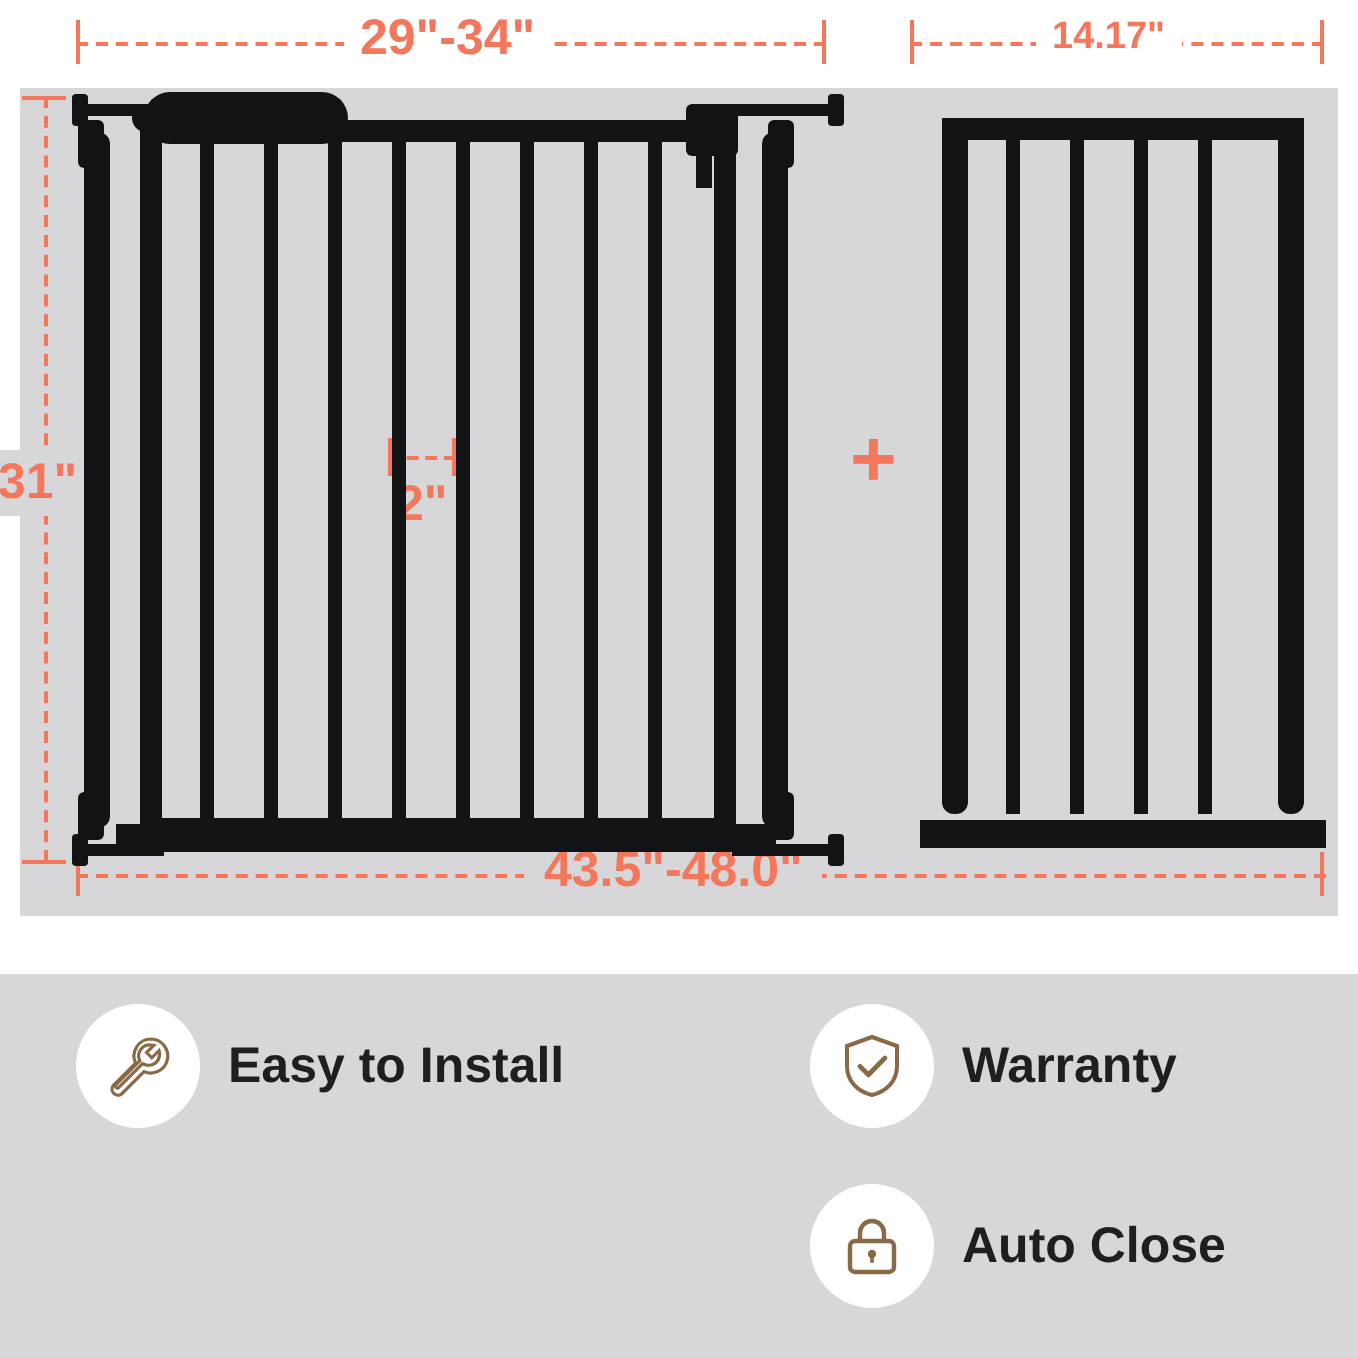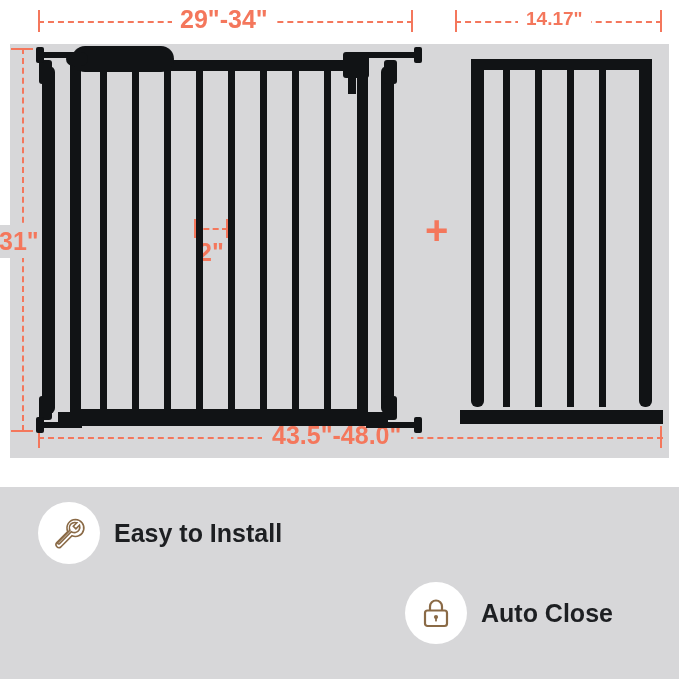--- a/index.html
+++ b/index.html
@@ -175,23 +175,32 @@
 
     <div class="feat" style="left:38px;top:15px;">
       <div class="circle">
         <svg width="36" height="36" viewBox="0 0 36 36">
           <path d="M24.5 4.5a8.5 8.5 0 0 0-7.7 12.1L5.6 27.8a3 3 0 0 0 4.2 4.2l11.2-11.2A8.5 8.5 0 1 0 24.5 4.5zm0 3a5.5 5.5 0 0 1 1.4.2l-3.6 3.6 2.6 2.6 3.6-3.6a5.5 5.5 0 0 1-4 7.2 5.6 5.6 0 0 1-3.2-.3l-1-.4-12 12a1 1 0 0 1-1.4-1.4l12-12-.4-1a5.5 5.5 0 0 1 6-6.9z" fill="none" stroke="#8a6a46" stroke-width="1.6"></path>
         </svg>
       </div>
       <div class="flabel">Easy to Install</div>
     </div>
 
-
-
-    <div class="feat" style="left:405px;top:95px;">
+    <div class="feat" style="left:405px;top:15px;">
+      <div class="circle">
+        <svg width="36" height="36" viewBox="0 0 36 36">
+          <path d="M18 3.5 5.5 8v10c0 7.5 5.3 12.8 12.5 14.5C25.2 30.8 30.5 25.5 30.5 18V8L18 3.5z" fill="none" stroke="#8a6a46" stroke-width="2"></path>
+          <path d="M12 18.2l4.2 4.2L24.5 14" fill="none" stroke="#8a6a46" stroke-width="2.4" stroke-linecap="round" stroke-linejoin="round"></path>
+        </svg>
+      </div>
+      <div class="flabel">Warranty</div>
+    </div>
+
+
+    <div class="feat" style="left:405px;top:105px;">
       <div class="circle">
         <svg width="34" height="34" viewBox="0 0 34 34">
           <rect x="6" y="14.5" width="22" height="15.5" rx="2.5" fill="none" stroke="#8a6a46" stroke-width="2.2"></rect>
           <path d="M11 14.5v-4a6 6 0 0 1 12 0v4" fill="none" stroke="#8a6a46" stroke-width="2.2"></path>
           <circle cx="17" cy="21" r="2.1" fill="#8a6a46"></circle>
           <rect x="16.1" y="21" width="1.8" height="4.4" fill="#8a6a46"></rect>
         </svg>
       </div>
       <div class="flabel">Auto Close</div>
     </div>

